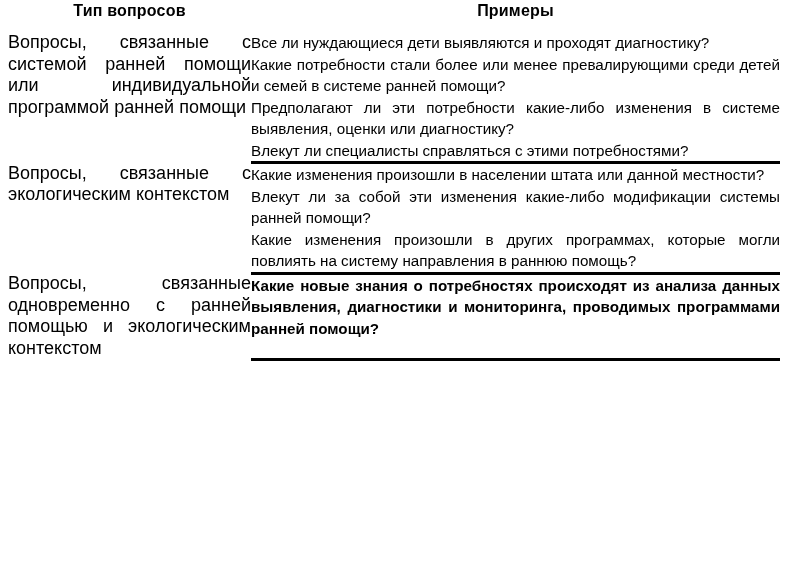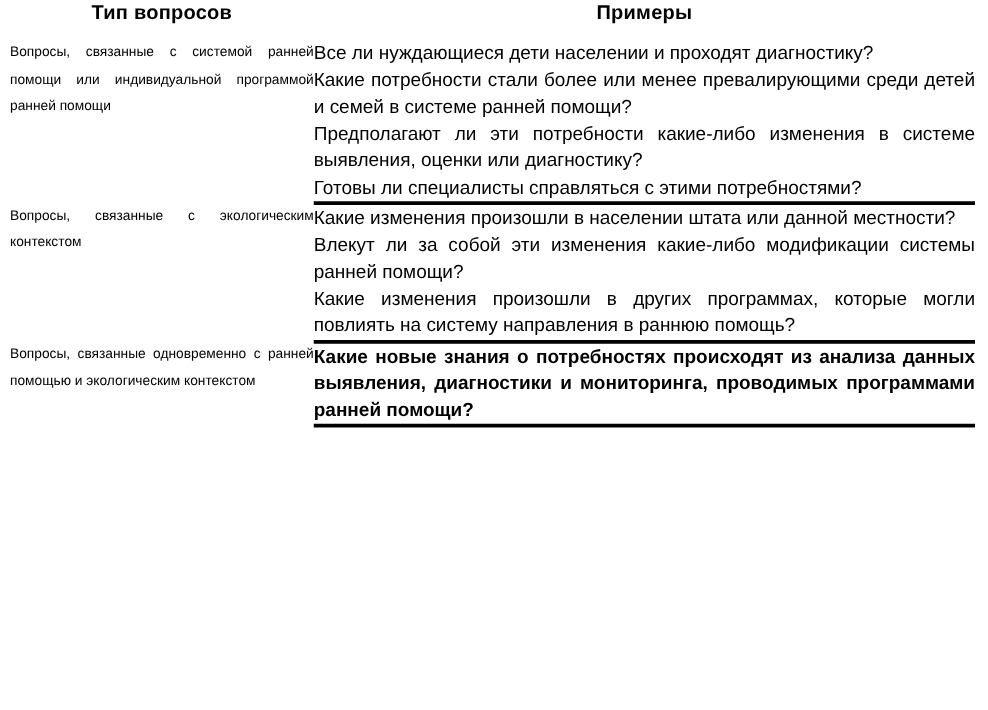--- a/index.html
+++ b/index.html
@@ -61,21 +61,21 @@
     padding: 1px 4px 3px 4px;
   }
 
   
   .type-cell {
     vertical-align: middle;
     border-left: 3px solid #000;
     border-right: 3px solid #000;
     border-bottom: 3px solid #000;
     padding: 4px 9px 6px 6px;
-    font-size: 11px;
+    font-size: 18px;
     line-height: 21.5px;
     text-align: justify;
     text-justify: inter-word;
     -webkit-hyphens: none;
     hyphens: none;
     margin-left: 48px;
   }
   .type-cell .just {
     text-align: justify;
     text-align-last: left;
@@ -127,36 +127,36 @@
         <th class="hdr-cell">
           <span>Примеры</span>
         </th>
       </tr>
 
       <tr>
         <td class="type-cell" rowspan="4">
           <p class="just">Вопросы, связанные с системой ранней помощи или индивидуальной программой ранней помощи</p>
         </td>
         <td class="ex-cell">
-          <p class="just">Все ли нуждающиеся дети населении и проходят диагностику?</p>
+          <p class="just">Все ли нуждающиеся дети выявляются и проходят диагностику?</p>
         </td>
       </tr>
       <tr>
         <td class="ex-cell">
           <p class="just">Какие потребности стали более или менее превалирующими среди детей и семей в системе ранней помощи?</p>
         </td>
       </tr>
       <tr>
         <td class="ex-cell">
           <p class="just">Предполагают ли эти потребности какие-либо изменения в системе выявления, оценки или диагностику?</p>
         </td>
       </tr>
       <tr>
         <td class="ex-cell section-end">
-          <p class="just">Готовы ли специалисты справляться с этими потребностями?</p>
+          <p class="just">Влекут ли специалисты справляться с этими потребностями?</p>
         </td>
       </tr>
 
       <tr>
         <td class="type-cell" rowspan="3">
           <p class="just">Вопросы, связанные с экологическим контекстом</p>
         </td>
         <td class="ex-cell">
           <p class="just">Какие изменения произошли в населении штата или данной местности?</p>
         </td>

